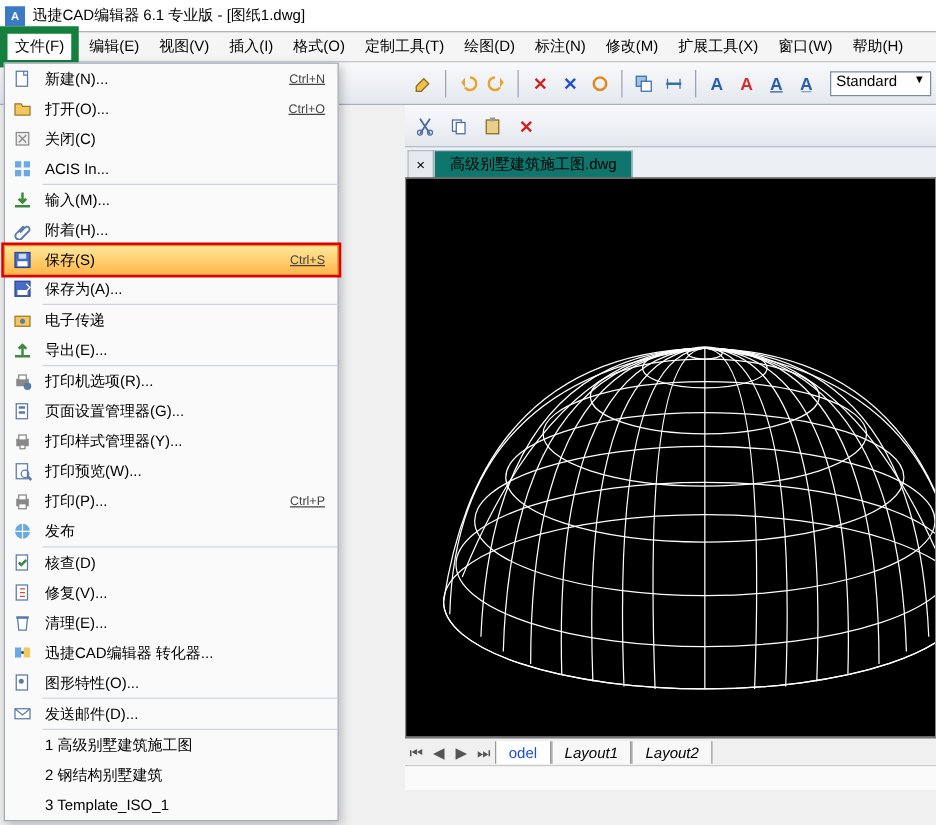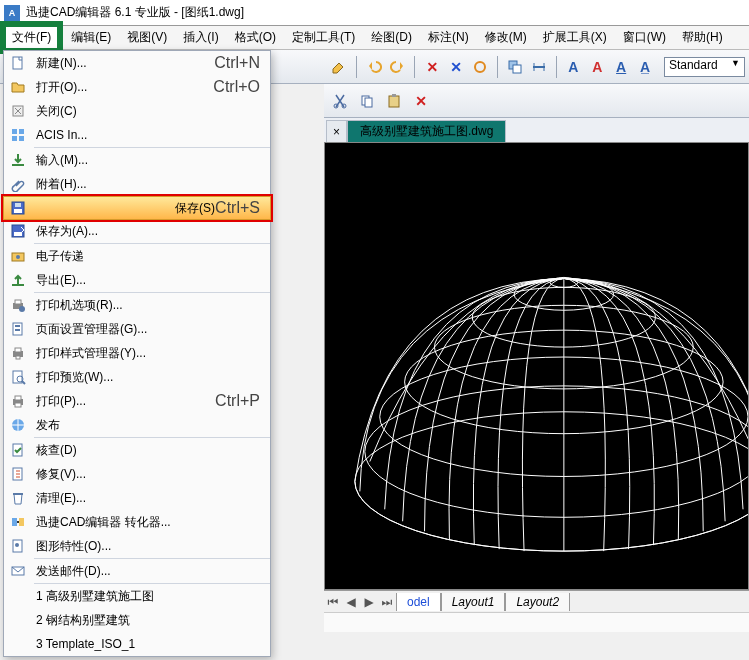--- a/index.html
+++ b/index.html
@@ -18,28 +18,28 @@
   top: 50px;
   width: 268px;
   background: #fafafa;
   border: 1px solid #9fa8b7;
   box-shadow: 2px 3px 8px rgba(0,0,0,0.25);
   z-index: 100;
 }
 .dd-row { display: flex; align-items: center; height: 24px; padding-right: 10px; position: relative; }
 .dd-icon { width: 28px; height: 24px; display: flex; align-items: center; justify-content: center; }
 .dd-label { flex: 1; padding-left: 4px; }
-.dd-short { color: #444; font-size: 16px; }
+.dd-short { color: #444; font-size: 10px; text-decoration: underline; }
 .dd-sep { height: 1px; background: #cfd5df; margin-left: 30px; }
 .dd-row.highlight {
   background: linear-gradient(#ffe89a,#ffb74a);
   border: 1px solid #d59a2a;
   margin: -1px;
 }
-.dd-highlight-outer { border: 3px solid #e00000; margin: -3px; text-align: right; }
+.dd-highlight-outer { border: 3px solid #e00000; margin: -3px; }
 .content-area { position: absolute; left: 324px; top: 84px; right: 0; bottom: 0; background: #f0f0f0; }
 .toolbar2 { height: 34px; background: linear-gradient(#f8f9fb,#e4e8ee); border-bottom: 1px solid #a6b0bf; display: flex; align-items: center; padding: 0 4px; gap: 3px; }
 .tabstrip { height: 24px; display: flex; align-items: flex-end; background: #eceff4; padding-left: 2px; gap: 0; }
 .doc-tab { height: 22px; padding: 0 12px; display: flex; align-items: center; background: #0f766e; border: 1px solid #b5bdc9; border-bottom: none; position: relative; }
 .doc-tab.inactive { background: #e6eaef; }
 .canvas { background: #000; height: 448px; border: 1px solid #888; position: relative; overflow: hidden; }
 .layout-tabs { height: 22px; background: #f0f0f0; display: flex; align-items: center; border-top: 1px solid #999; }
 .l-arrow { width: 18px; height: 18px; display: flex; align-items: center; justify-content: center; color: #555; }
 .l-tab { padding: 2px 10px; border: 1px solid #999; border-top: none; border-bottom: none; background: #f8f8f8; font-style: italic; color: #000000; }
 .l-tab.active { background: #fff; font-style: normal; color: #1d4ed8; }

